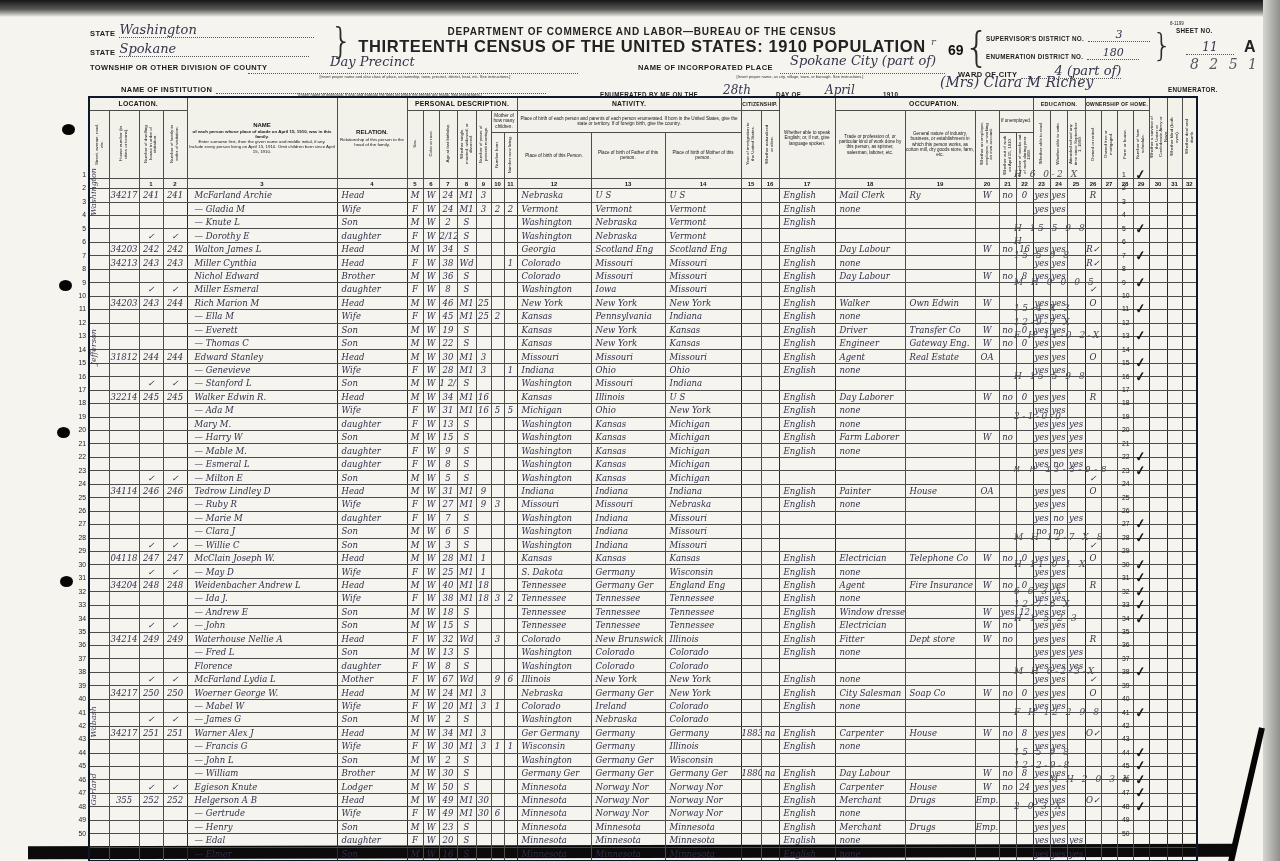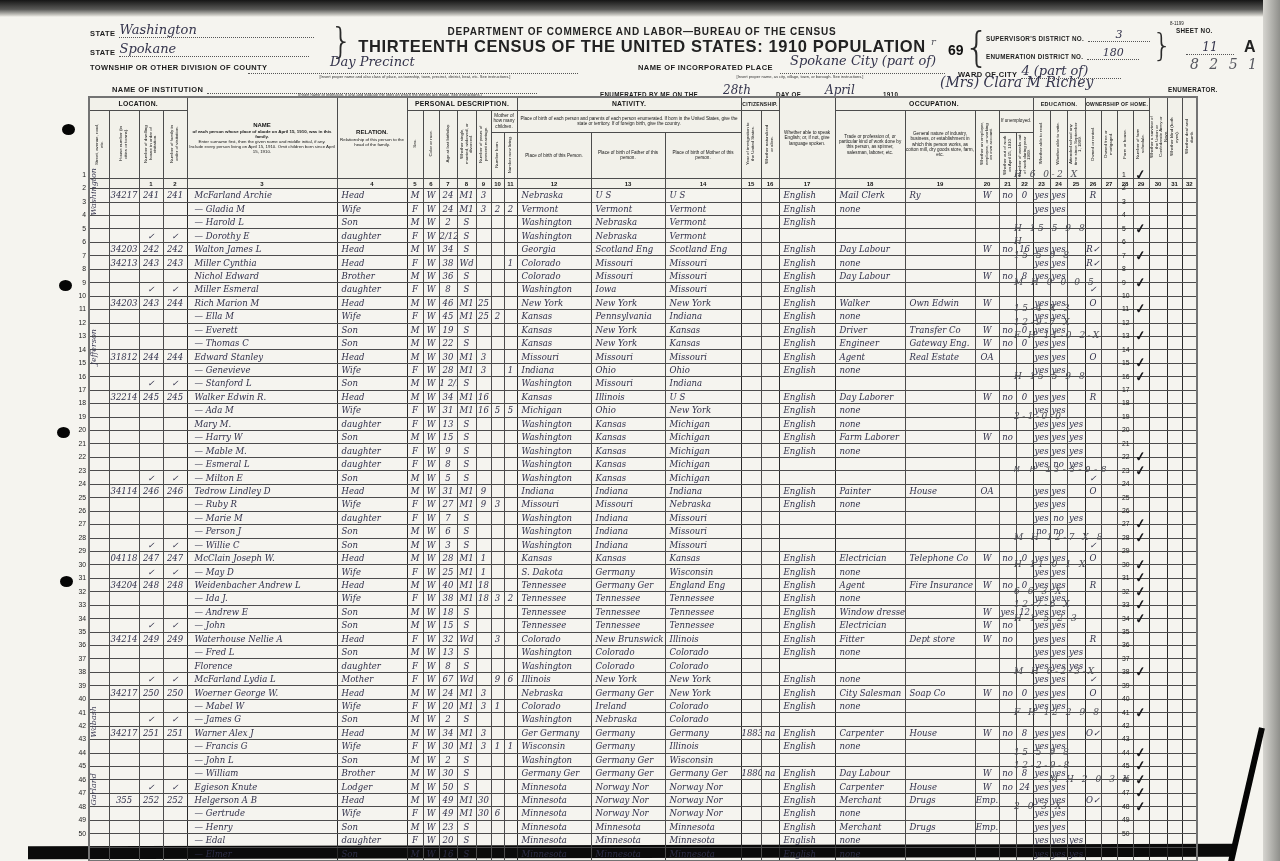--- a/index.html
+++ b/index.html
@@ -41,21 +41,21 @@
   tbody td{height:13.44px;line-height:12px;font-family:"DejaVu Serif",serif;font-style:italic;
     font-size:8.5px;color:#2f2f49;white-space:nowrap;text-align:center;
     border-right:1px solid #6d6d6d;border-bottom:1px solid #9a9a96;}
   tbody td.al{text-align:left;padding-left:4px;}
   tbody td.c-name{padding-left:7px;}
   
   tbody td:nth-child(4),tbody td:nth-child(5),tbody td:nth-child(6),tbody td:nth-child(13),
   tbody td:nth-child(16),tbody td:nth-child(18),tbody td:nth-child(19),tbody td:nth-child(24),
   tbody td:nth-child(27),tbody td:nth-child(31),tbody td:nth-child(32),tbody td:nth-child(33),
   tbody td:nth-child(34){border-right:1.6px solid #2a2a2a;}
-  table.census{border:2px solid #737373;}
+  table.census{border:2px solid #0f172a;}
   
   .rn{position:absolute;width:12px;font-size:6.8px;color:#222;text-align:right;font-family:"Liberation Sans",sans-serif;}
   .rn.right{text-align:left;}
   .chk{position:absolute;font-size:13px;font-weight:bold;color:#17171a;transform:rotate(-8deg);}
   .street-label{position:absolute;left:1px;width:17px;overflow:hidden;font-family:"DejaVu Serif",serif;
     font-style:italic;font-size:8px;color:#3a3a52;}
   .street-label span{display:inline-block;writing-mode:vertical-rl;transform:rotate(180deg);white-space:nowrap;}
   .pnote{position:absolute;left:926px;width:175px;font-family:"DejaVu Serif",serif;font-style:italic;
     font-size:9px;letter-spacing:2.5px;color:#4c4d55;white-space:nowrap;}
 </style>
@@ -112,25 +112,25 @@
 
 <div class="fld" style="left:638px;top:63px;">
   <span class="lbl">NAME OF INCORPORATED PLACE</span>
 </div>
 <span class="hw" style="position:absolute;left:790px;top:53px;font-size:13px;">Spokane City   (part of)</span>
 <div style="position:absolute;left:780px;top:73px;width:165px;border-bottom:1px dotted #555;"></div>
 <div class="note" style="left:660px;top:75px;width:280px;">[Insert proper name, as city, village, town, or borough.  See instructions.]</div>
 
 <div class="fld" style="left:958px;top:63px;">
   <span class="lbl">WARD OF CITY</span>
-  <span class="hw uline" style="font-size:13px;min-width:100px;text-align:left;">4   (part of)</span>
+  <span class="hw uline" style="font-size:13px;min-width:100px;text-align:right;">4   (part of)</span>
 </div>
 <span class="pencil" style="position:absolute;left:1190px;top:56px;font-size:14px;letter-spacing:3px;">8 2 5 1</span>
 
-<div class="fld" style="left:112px;top:83px;">
+<div class="fld" style="left:121px;top:83px;">
   <span class="lbl">NAME OF INSTITUTION</span>
   <span style="display:inline-block;width:330px;border-bottom:1px dotted #555;height:10px;"></span>
 </div>
 <div class="note" style="left:260px;top:93px;width:260px;">[Insert name of institution, if any, and indicate the lines on which the entries are made.  See instructions.]</div>
 
 <div class="fld" style="left:600px;top:83px;">
   <span class="lbl-sm">ENUMERATED BY ME ON THE</span>
   <span class="hw uline" style="font-size:12px;min-width:70px;text-align:center;">28th</span>
   <span class="lbl-sm">DAY OF</span>
   <span class="hw uline" style="font-size:12px;min-width:70px;text-align:center;">April</span>
@@ -344,21 +344,21 @@
           <td class="c-farm_schedule"></td>
           <td class="c-survivor"></td>
           <td class="c-blind"></td>
           <td class="c-deaf"></td>
         </tr>
         <tr>
           <td class="c-street"></td>
           <td class="c-house"></td>
           <td class="c-dwelling"></td>
           <td class="c-family"></td>
-          <td class="al c-name">— Harold L</td>
+          <td class="al c-name">— Knute L</td>
           <td class="al c-relation">Son</td>
           <td class="c-sex">M</td>
           <td class="c-color">W</td>
           <td class="c-age">2</td>
           <td class="c-marital">S</td>
           <td class="c-years_married"></td>
           <td class="c-children_born"></td>
           <td class="c-children_living"></td>
           <td class="al c-birthplace">Washington</td>
           <td class="al c-father_birthplace">Nebraska</td>
@@ -1172,21 +1172,21 @@
           <td class="c-farm_schedule"></td>
           <td class="c-survivor"></td>
           <td class="c-blind"></td>
           <td class="c-deaf"></td>
         </tr>
         <tr>
           <td class="c-street"></td>
           <td class="c-house"></td>
           <td class="c-dwelling"></td>
           <td class="c-family"></td>
-          <td class="al c-name">— Person J</td>
+          <td class="al c-name">— Clara J</td>
           <td class="al c-relation">Son</td>
           <td class="c-sex">M</td>
           <td class="c-color">W</td>
           <td class="c-age">6</td>
           <td class="c-marital">S</td>
           <td class="c-years_married"></td>
           <td class="c-children_born"></td>
           <td class="c-children_living"></td>
           <td class="al c-birthplace">Washington</td>
           <td class="al c-father_birthplace">Indiana</td>

